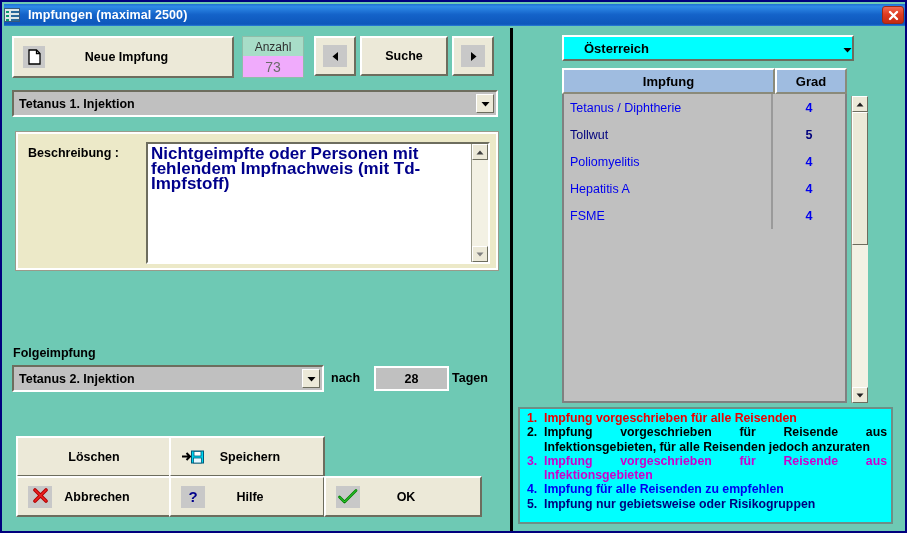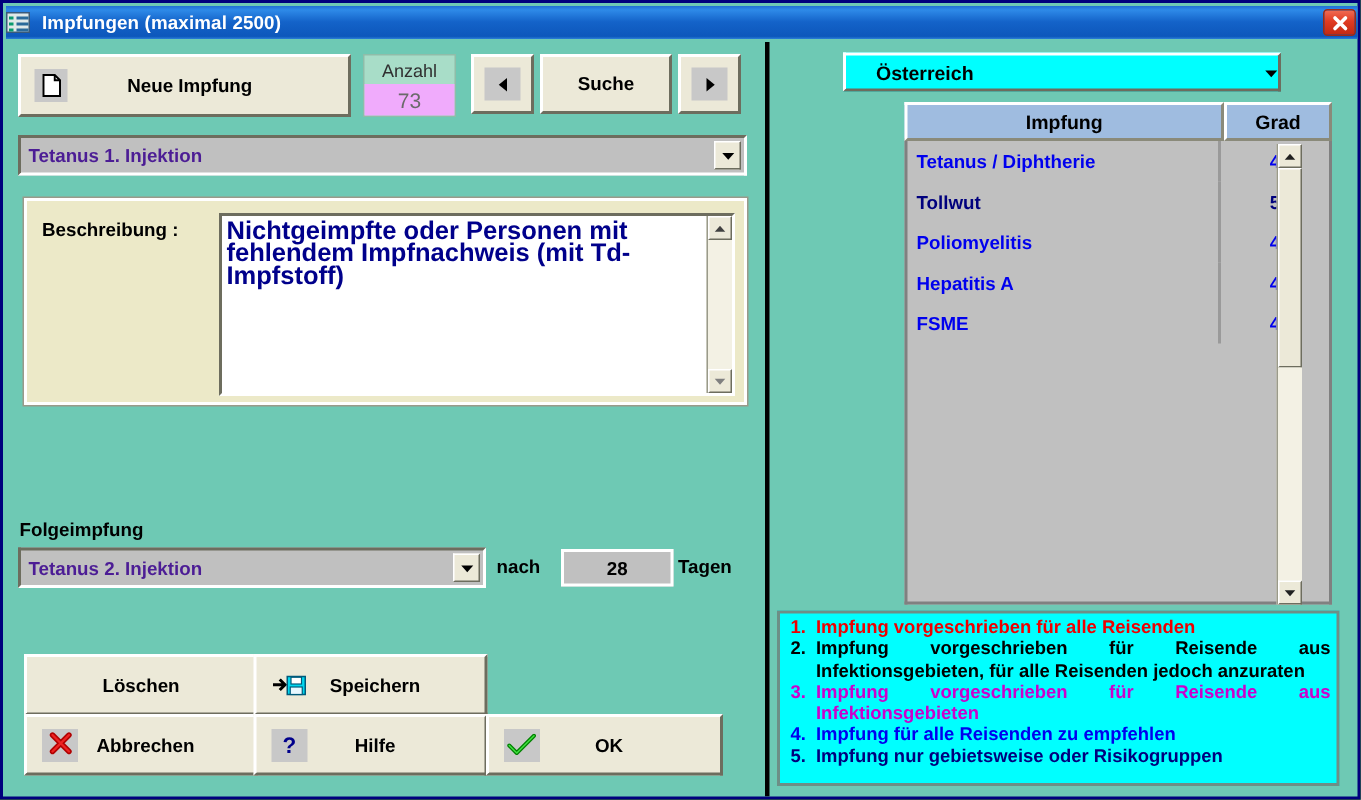--- a/index.html
+++ b/index.html
@@ -141,21 +141,21 @@
     border-top: 2px solid #6d6d5e;
     border-left: 2px solid #6d6d5e;
     border-right: 2px solid #ffffff;
     border-bottom: 2px solid #ffffff;
     display: flex; align-items: center;
     cursor: pointer;
   }
   .combo .cbtext {
     flex: 1; padding-left: 5px;
     font-size: 12.5px; font-weight: bold;
-    color: #4c1d95;
+    color: #000000;
     white-space: nowrap; overflow: hidden;
   }
   .combo .cbarrow {
     width: 18px; height: calc(100% - 4px);
     margin-right: 2px;
     background: #ece9d8;
     border-top: 1.5px solid #ffffff;
     border-left: 1.5px solid #ffffff;
     border-right: 1.5px solid #6d6d5e;
     border-bottom: 1.5px solid #6d6d5e;
@@ -267,21 +267,21 @@
     border-bottom: 2px solid #6d6d5e;
     display: flex; align-items: center; cursor: pointer;
   }
   #country-combo .cbtext {
     flex: 1; padding-left: 20px;
     font-size: 13px; font-weight: bold; color: #000;
   }
 
   #table-wrap {
     position: absolute; left: 49px; top: 40px;
-    width: 285px; height: 365px; margin-left: 41px;
+    width: 285px; height: 365px;
   }
   .thead { display: flex; height: 26px; }
   .th {
     background: #9fbce0;
     border-top: 2px solid #ffffff;
     border-left: 2px solid #ffffff;
     border-right: 2px solid #8a8a7a;
     border-bottom: 2px solid #8a8a7a;
     font-size: 13px; font-weight: bold; color: #000;
     display: flex; align-items: center; justify-content: center;
@@ -292,21 +292,21 @@
     height: 309px;
     background: #c0c0c0;
     border-left: 2px solid #808080;
     border-right: 2px solid #808080;
     border-bottom: 2px solid #808080;
     overflow: hidden;
   }
   .trow { display: flex; height: 27px; align-items: center; }
   .td1 {
     width: 209px; padding-left: 6px;
-    font-size: 12.5px; font-weight: bold;
+    font-size: 12.5px; font-weight: normal;
     border-right: 2px solid #9a9a9a;
     height: 100%; display: flex; align-items: center;
   }
   .td2 {
     flex: 1; display: flex; align-items: center; justify-content: center;
     font-size: 12.5px; font-weight: bold;
   }
 
   #list-scroll {
     position: absolute; left: 338px; top: 68px;

